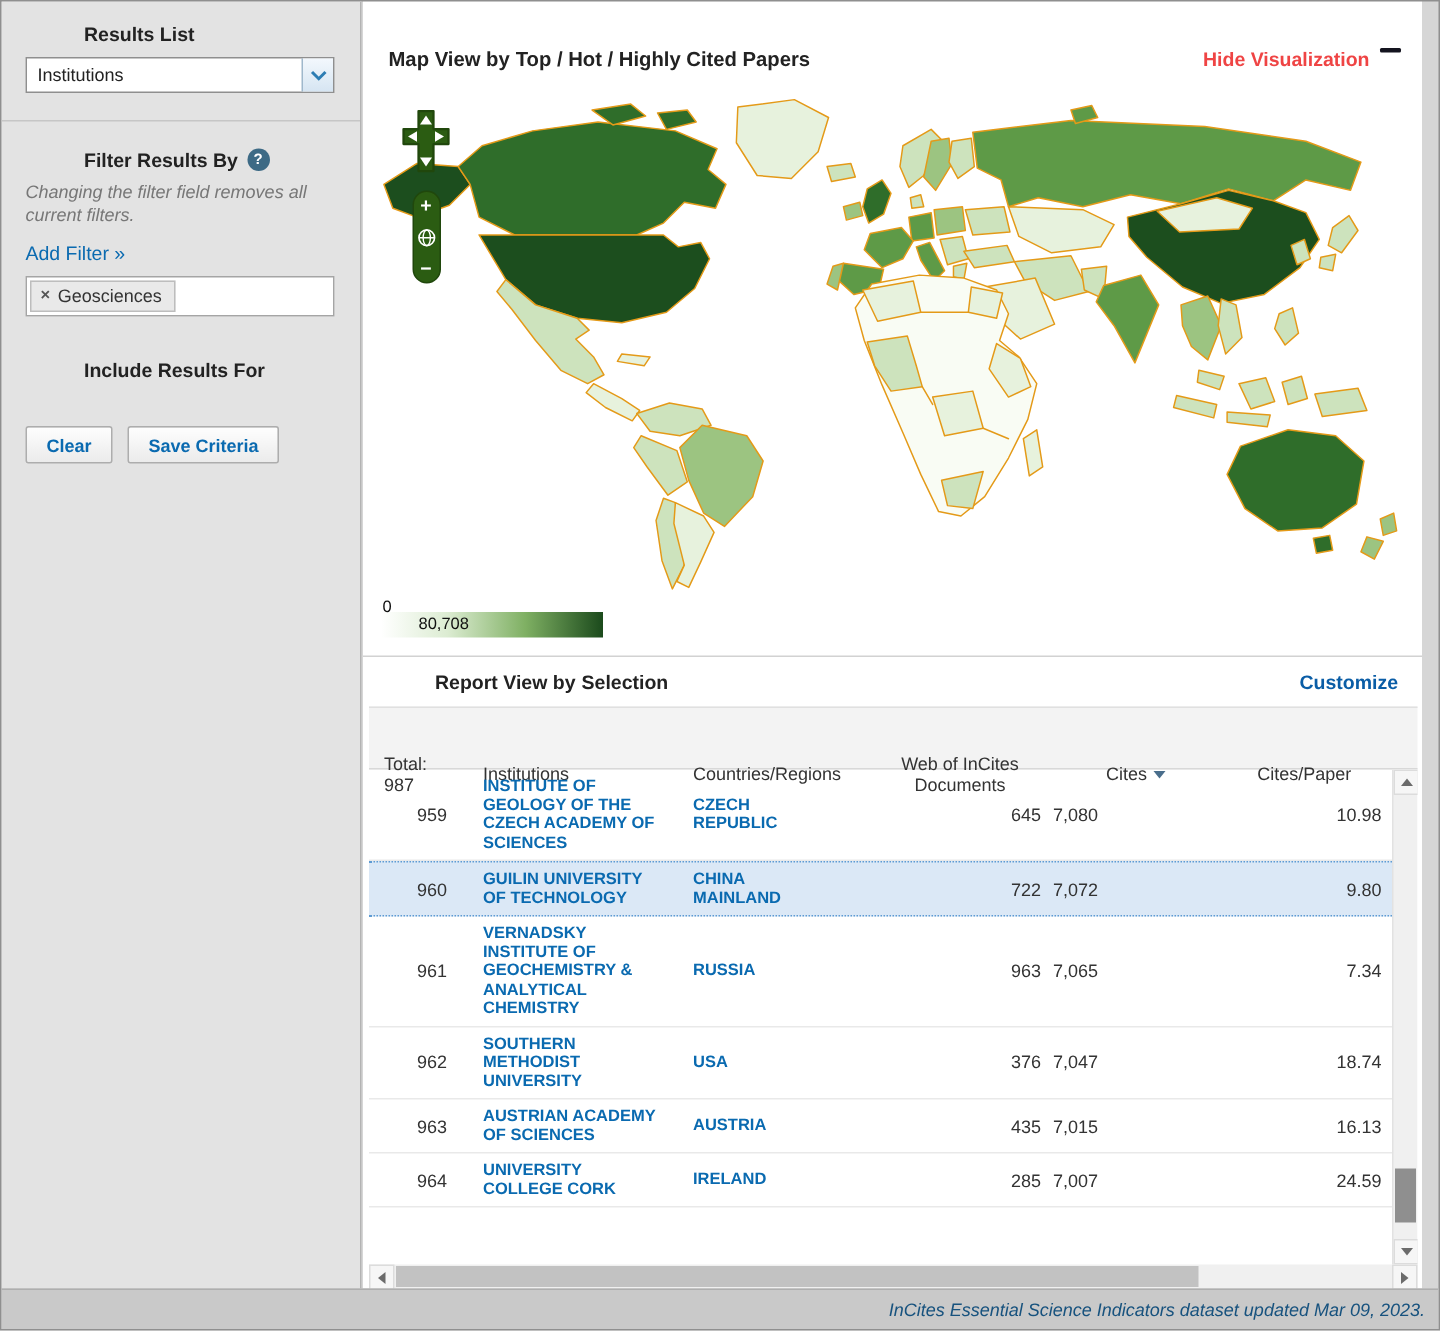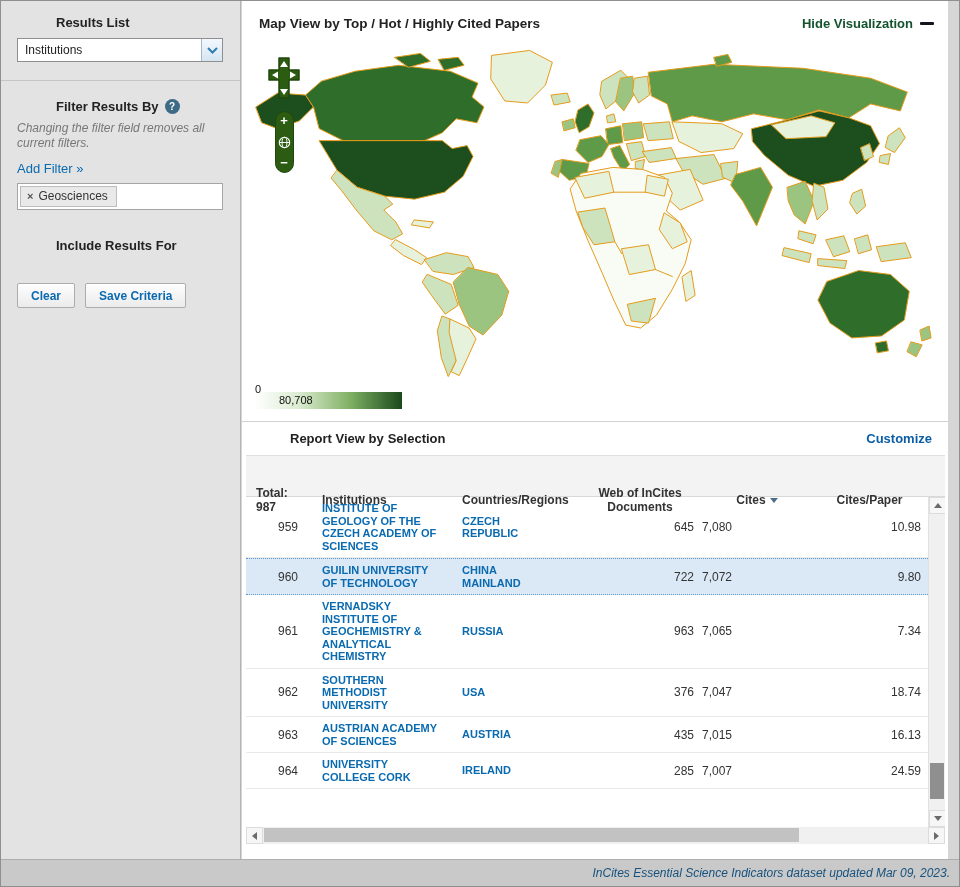--- a/index.html
+++ b/index.html
@@ -25,25 +25,25 @@
   .filter-box { margin-top:6px; width:206px; min-height:26px; background:#fff; border:1px solid #a5a5a5; padding:2px; }
   .filter-tag { display:inline-flex; align-items:center; gap:5px; background:#e9e9e9; border:1px solid #bdbdbd;
                 font-size:12px; color:#333; padding:2px 8px 3px 6px; }
   .filter-tag .x { color:#555; font-weight:bold; font-size:11px; cursor:pointer; }
   .sb-buttons { display:flex; gap:10px; margin-top:30px; }
   .btn { height:25px; padding:0 13px; background:linear-gradient(#fefefe,#ebebeb); border:1px solid #adadad;
          border-radius:2px; color:#0a6ab0; font-size:12px; font-weight:bold; font-family:inherit; cursor:pointer; }
 
   
   .main { position:absolute; left:241px; top:0; width:706px; height:858px; background:#fff; }
-  .map-header { height:44px; display:flex; align-items:center; justify-content:space-between; padding:0 14px 0 17px; }
+  .map-header { height:44px; display:flex; align-items:center; justify-content:space-between; padding:0 14px 0 17px;margin-top:16px; }
   .hdr-title { font-size:13.5px; color:#222; }
   .hdr-title b { font-weight:bold; }
   .hdr-title .t2 { font-weight:bold; margin-left:4px; }
-  .hdr-link { display:flex; align-items:center; gap:7px; color:#14532d; font-size:13px; font-weight:bold; cursor:pointer; }
+  .hdr-link { display:flex; align-items:flex-start; gap:7px; color:#ef4444; font-size:13px; font-weight:bold; cursor:pointer; }
   .minus-bar { width:14px; height:3px; background:#14141f; border-radius:1px; }
 
   .map-area { position:relative; height:340px; }
   .world { position:absolute; left:6px; top:0; width:694px; height:340px; }
   .world path { stroke:#e49a18; stroke-width:1; stroke-linejoin:round; stroke-linecap:round; }
   .m0{fill:#f9fcf4}.m1{fill:#e7f2dd}.m2{fill:#cde3bd}.m3{fill:#9cc481}
   .m4{fill:#5e9a47}.m5{fill:#2f6d2a}.m6{fill:#1c4e1e}
   .ln{fill:none}
 
   .map-controls { position:absolute; left:22px; top:10px; width:40px;
@@ -62,21 +62,21 @@
   .report-header { border-top:1px solid #d2d2d2; height:34px; display:flex; align-items:center;
                    justify-content:space-between; padding:0 16px 0 20px; }
   .rep-title { font-size:13px; color:#222; }
   .rep-title b { font-weight:bold;padding-left:28px; }
   .rep-title .t2 { font-weight:bold; margin-left:4px; }
   .rep-link { color:#0a5da6; font-size:13px; font-weight:bold; cursor:pointer; }
 
   .report { margin:0 3px 0 4px; }
   .thead { display:flex; align-items:center; height:42px; background:#f3f3f3;
            border-top:1px solid #e0e0e0; border-bottom:1px solid #d8d8d8; padding-right:17px; }
-  .thead > div { font-size:12px; font-weight:bold; color:#333;margin-top:48px; }
+  .thead > div { font-size:12px; font-weight:normal; color:#333;margin-top:48px; }
   .col-rank{width:66px; padding-left:10px;} .col-inst{width:142px; padding-left:10px;}
   .col-country{width:124px; padding-left:8px;} .col-docs{width:124px; text-align:center;}
   .col-cites{width:110px; text-align:center;} .col-cpp{width:115px; text-align:center;}
   .th-docs-inner { max-width:110px; margin:0 auto; line-height:14px; }
   .th-cites { color:#0a6ab0; cursor:pointer; }
   .caret { display:inline-block; width:0; height:0; border-left:4px solid transparent;
            border-right:4px solid transparent; border-top:5px solid #4a6e8c; margin-left:4px; vertical-align:middle; }
 
   .tbody-wrap { position:relative; height:330px; overflow:hidden; }
   .tbody { margin-right:17px; }

